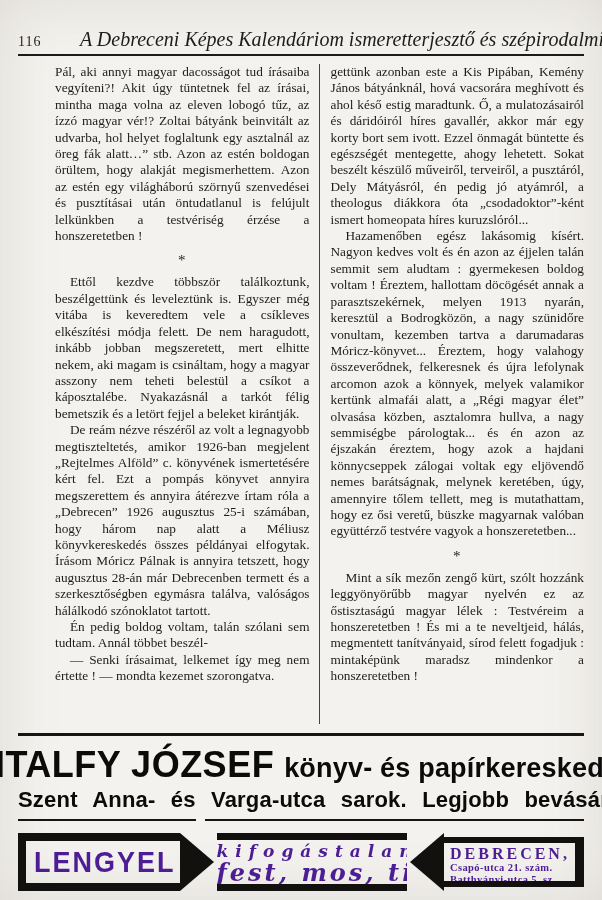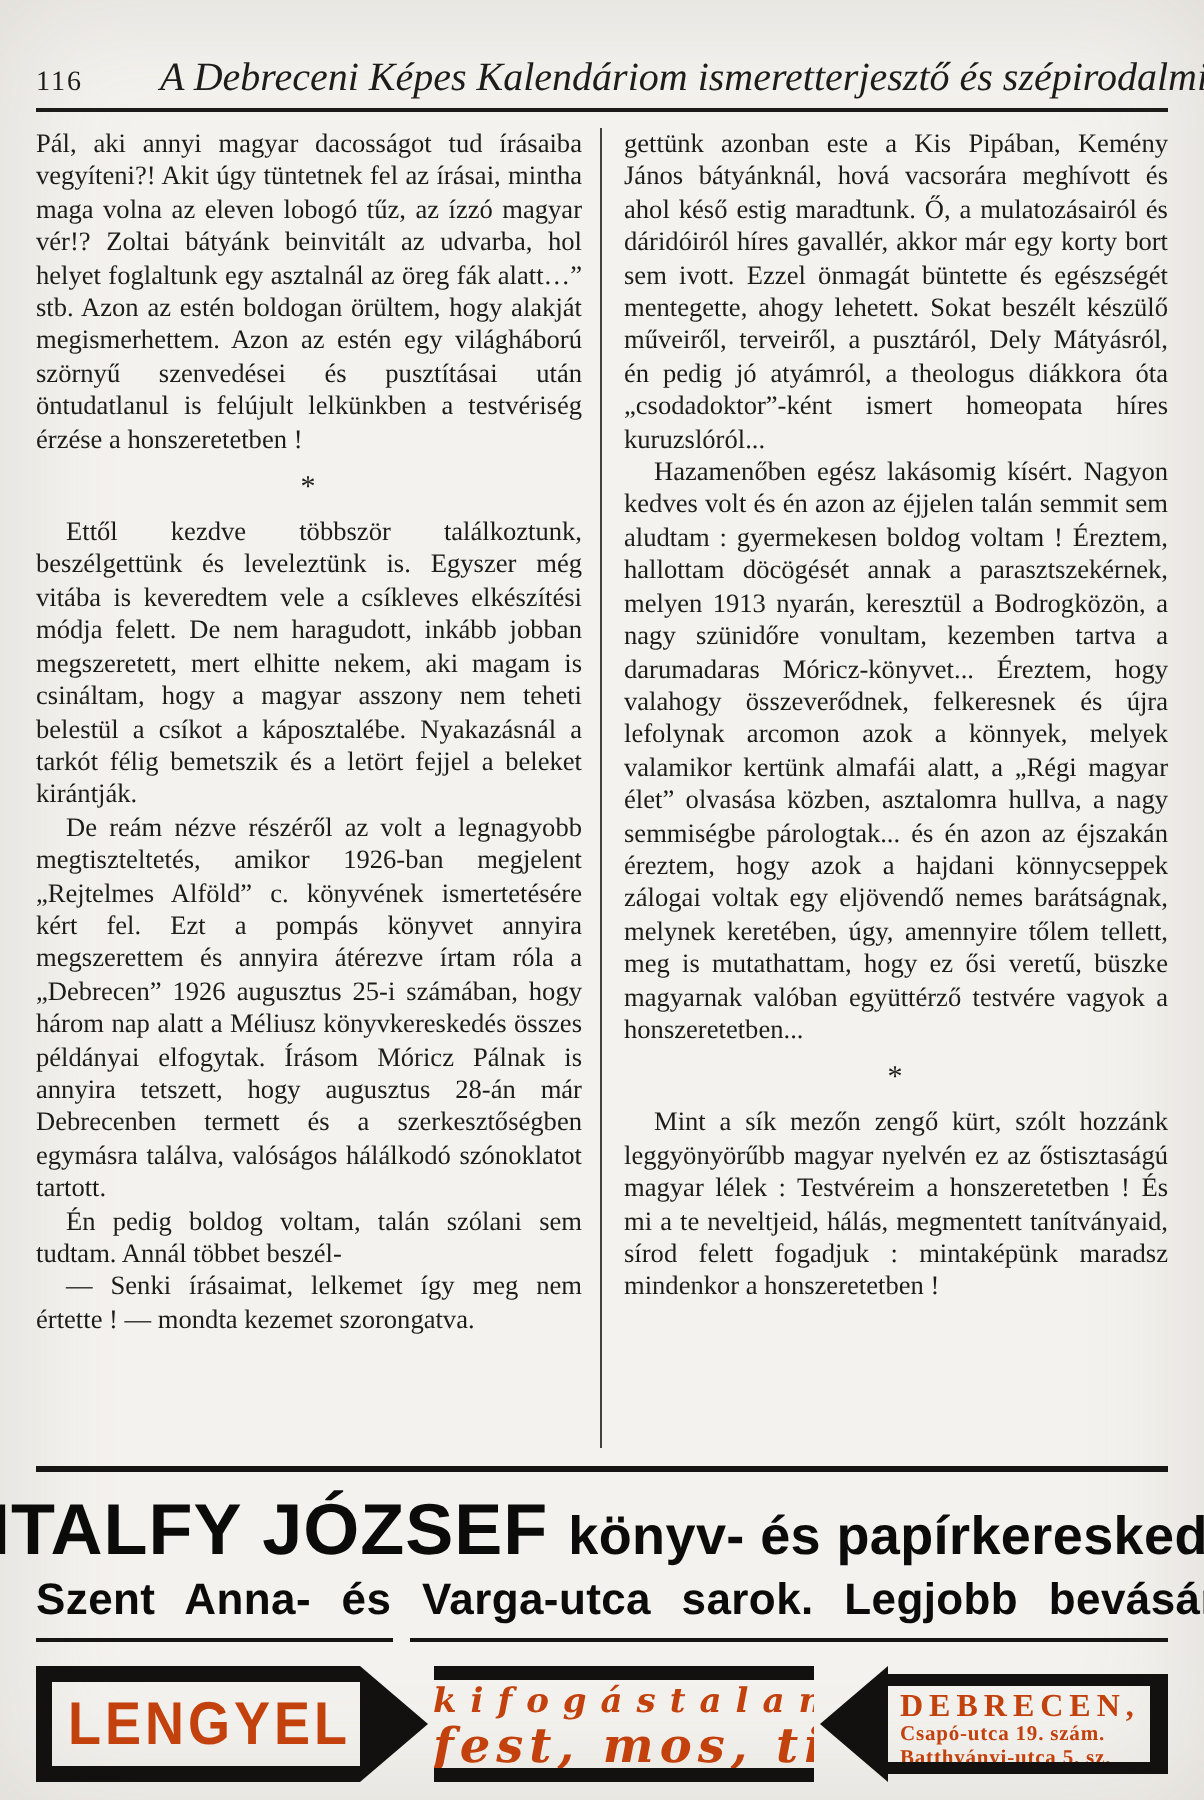--- a/index.html
+++ b/index.html
@@ -27,20 +27,21 @@
     flex:1;text-align:center;font-style:italic;font-size:20px;
     margin-right:70px;white-space:nowrap;
   }
   .hdr-rule{height:2px;background:#1c1b19;margin-top:3px;}
   
   .columns{
     display:flex;
     margin-top:8px;
     height:660px;
     overflow:hidden;
+    margin-left:37px;
   }
   .col{
     width:50%;box-sizing:border-box;
     font-size:13.3px;line-height:16.4px;
     text-align:justify;
   }
   .col-left{padding-right:9px;border-right:1px solid #43413d;}
   .col-right{padding-left:11px;}
   .para{margin:0;}
   .para.indent{text-indent:15px;}
@@ -59,21 +60,21 @@
   }
   .ad1-big{font-size:36px;letter-spacing:.5px;}
   .ad1-rest{font-size:27px;letter-spacing:.2px;}
   .ad1-line2{
     font-family:"Liberation Sans", sans-serif;font-weight:bold;
     font-size:22px;text-align:center;word-spacing:9px;letter-spacing:.2px;
     margin-top:1px;white-space:nowrap;
   }
   
   .lengyel{
-    display:flex;align-items:center;height:58px;margin-top:12px;color:#c2410c;
+    display:flex;align-items:center;height:58px;margin-top:12px;color:#4c1d95;
   }
   .l-box{
     box-sizing:border-box;height:58px;
     border:8px solid #121110;border-right:none;
     display:flex;align-items:center;justify-content:center;
     padding:0 4px 0 8px;flex:0 0 128px;
   }
   .l-brand{
     font-family:"Liberation Sans", sans-serif;font-weight:bold;font-size:27px;
     letter-spacing:2px;transform:scaleY(1.12);white-space:nowrap;
@@ -154,18 +155,18 @@
       <span class="l-brand">LENGYEL</span>
     </div>
     <div class="l-arrow-right"></div>
     <div class="l-mid">
       <div class="l-mid1">kifogástalanul</div>
       <div class="l-mid2">fest, mos, tisztít</div>
     </div>
     <div class="l-arrow-left"></div>
     <div class="l-right">
       <div class="l-city">DEBRECEN,</div>
-      <div class="l-addr">Csapó-utca 19. szám.</div>
+      <div class="l-addr">Csapó-utca 21. szám.</div>
       <div class="l-addr">Batthyányi-utca 5. sz.</div>
     </div>
   </div>
 
 </div>
 
 </body></html>

